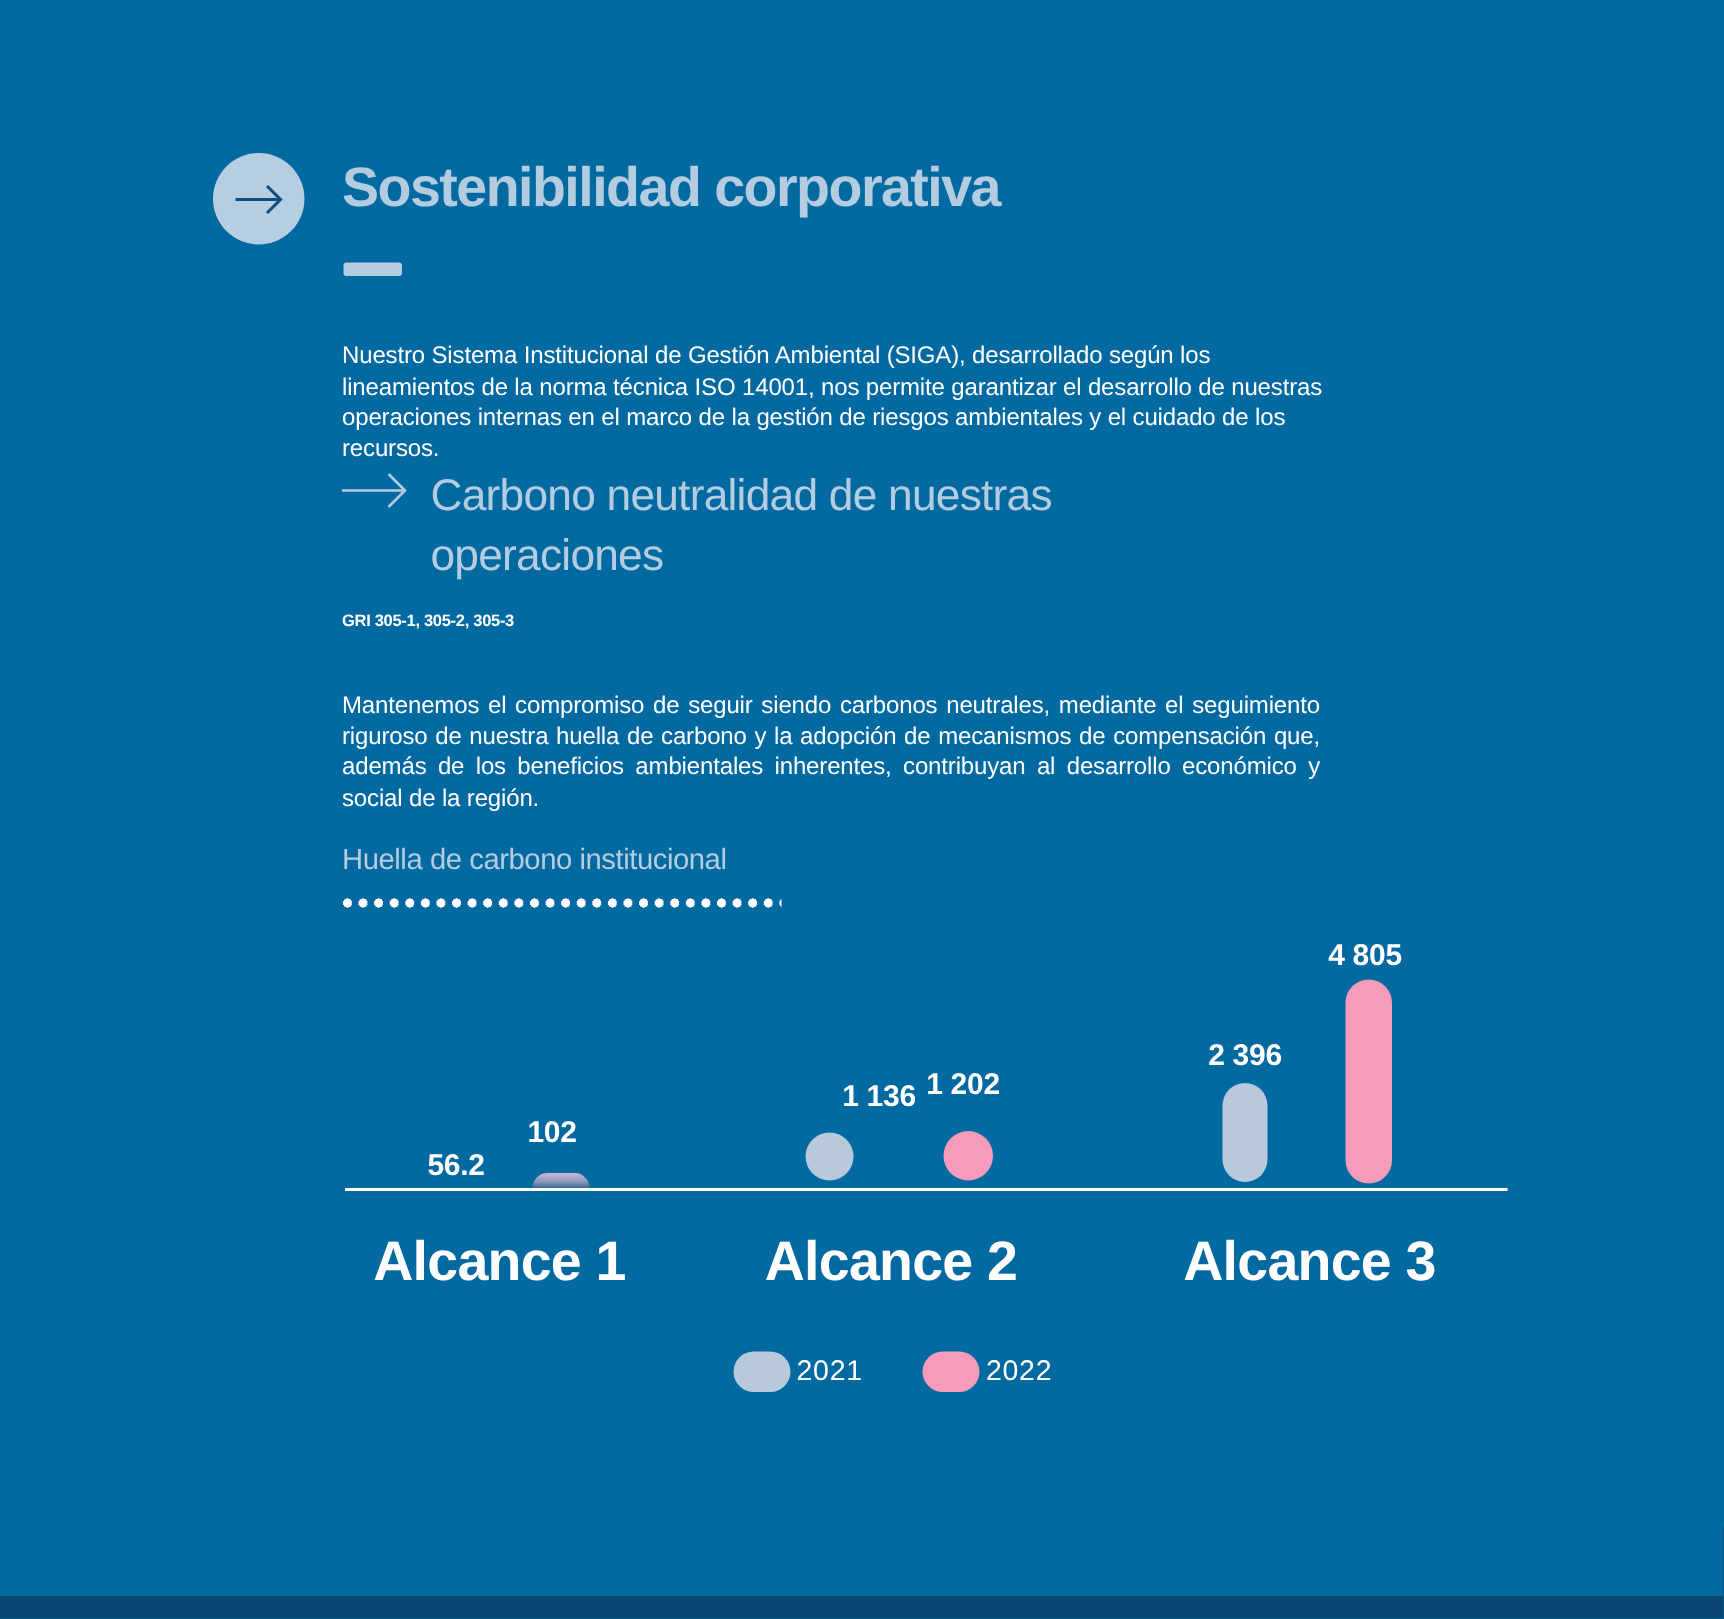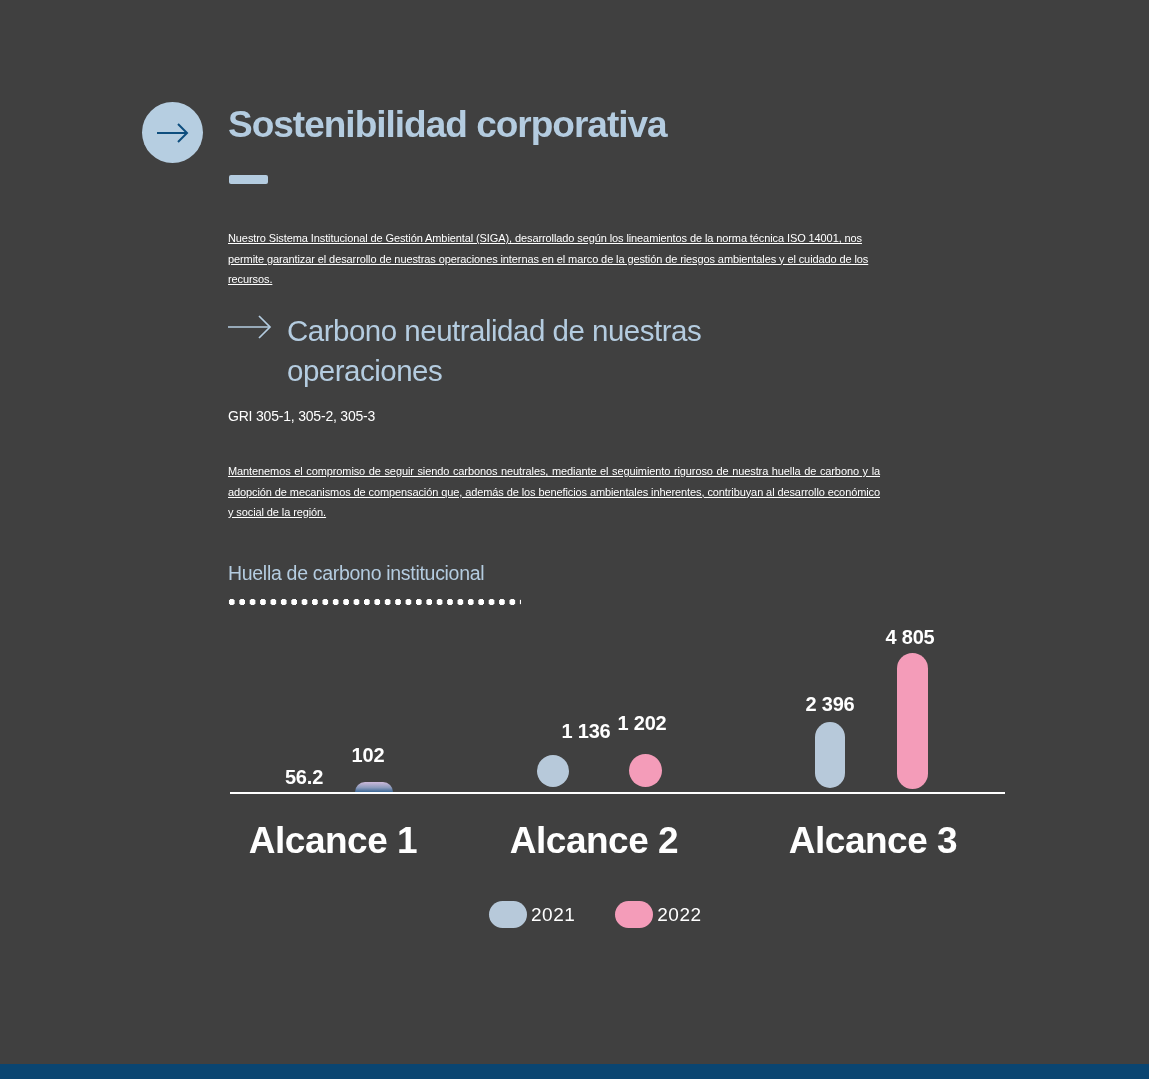--- a/index.html
+++ b/index.html
@@ -1,19 +1,19 @@
 <!DOCTYPE html>
 <html><head>
 <meta charset="utf-8">
 <style>
   html,body{margin:0;padding:0;background:#0e4e7e;}
   .page{
     position:relative;
     width:1149px;height:1079px;
-    background:#404040;
+    background:#0369a1;
     font-family:"Liberation Sans",sans-serif;
     overflow:hidden;
   }
   .abs{position:absolute;}
 
   
   .header-circle{
     left:142px;top:102px;width:61px;height:61px;
     border-radius:50%;background:#b6cee1;
     display:flex;align-items:center;justify-content:center;
@@ -23,37 +23,36 @@
     font-size:37px;font-weight:bold;letter-spacing:-1px;
     color:#b4cce0;
   }
   .title-dash{
     left:229px;top:175px;width:39px;height:9px;
     background:#b4cce0;border-radius:2px;
   }
 
   
   .para{
-    color:#ffffff;font-size:11px;line-height:20.5px;
+    color:#ffffff;font-size:16px;line-height:20.5px;
     letter-spacing:-0.1px;
-    text-decoration:underline;
   }
   .intro-para{left:228px;top:228px;width:660px;}
   .body-para{left:228px;top:461px;width:652px;text-align:justify;}
 
   
   .section-arrow{left:226px;top:314px;}
   .section-title{
     left:287px;top:311px;width:480px;
     font-size:29.5px;font-weight:400;letter-spacing:-0.5px;
     color:#b4cce0;line-height:40px;
   }
   .gri{
     left:228px;top:408px;
-    color:#ffffff;font-size:14px;font-weight:normal;letter-spacing:-0.2px;text-align:right;
+    color:#ffffff;font-size:11px;font-weight:bold;letter-spacing:-0.2px;text-align:right;
   }
 
   
   .chart-title{
     left:228px;top:562px;
     font-size:19.5px;font-weight:normal;letter-spacing:-0.3px;
     color:#b4cce0;
   }
   .dotted-divider{
     left:228px;top:598px;width:293px;height:8px;

